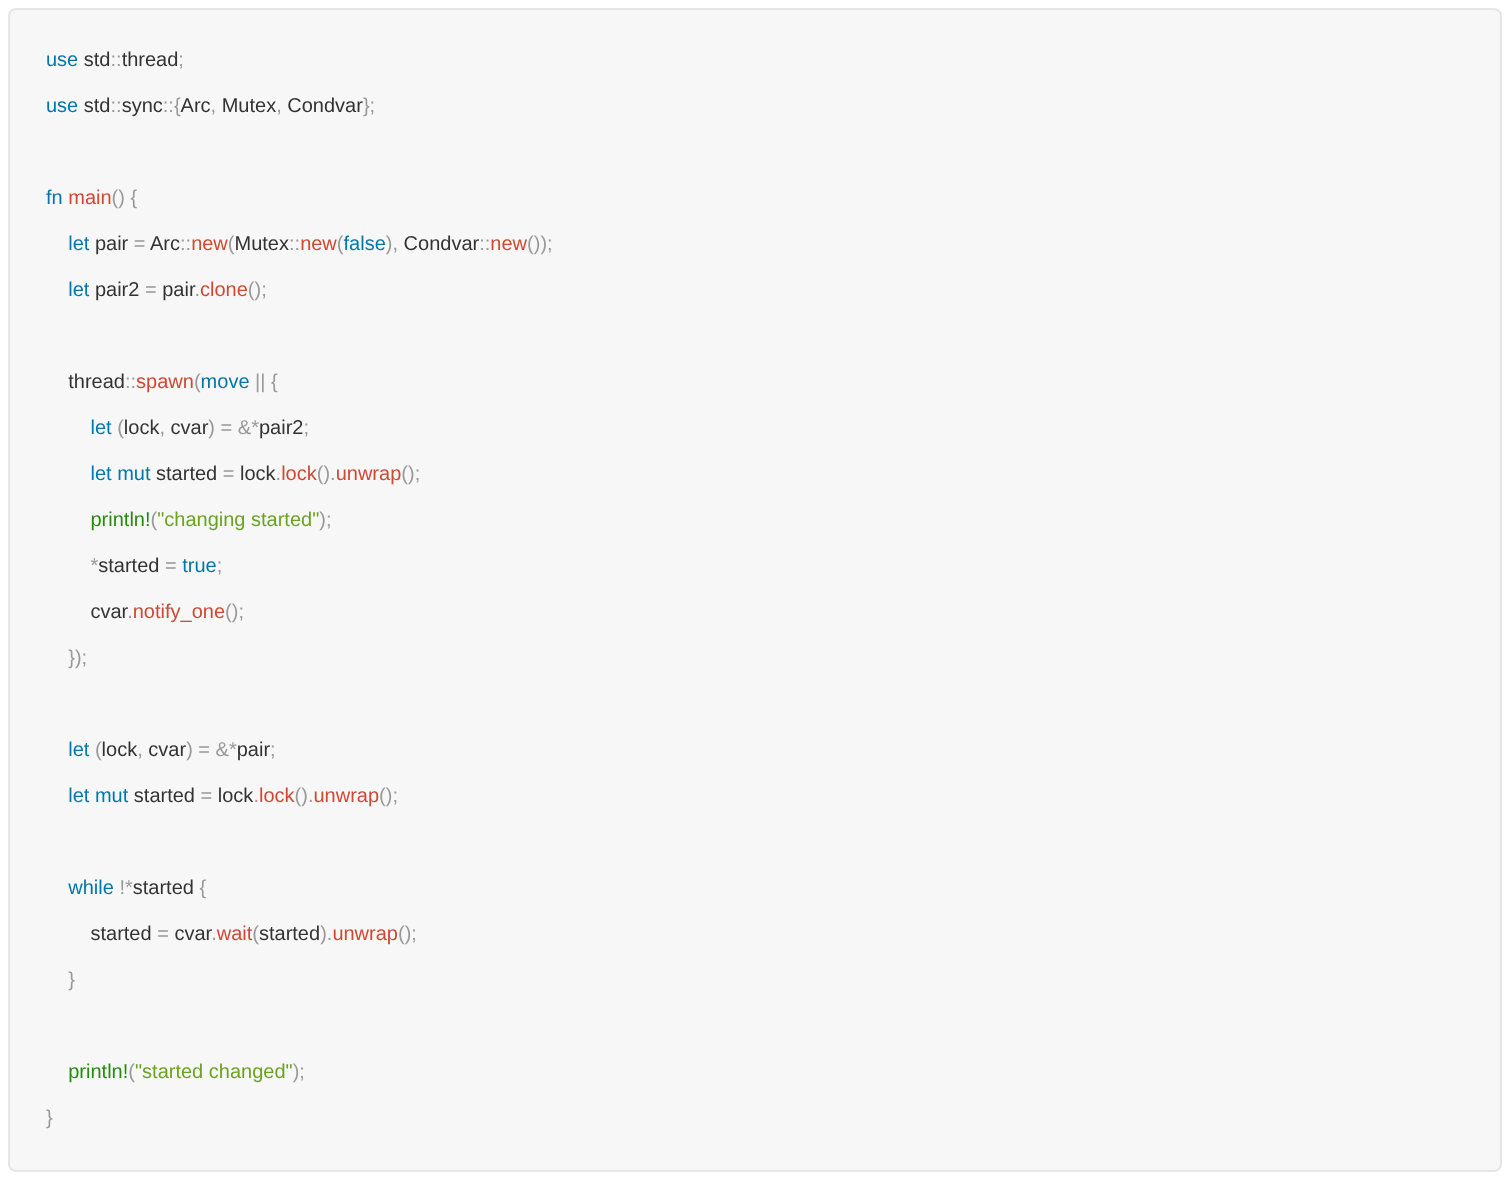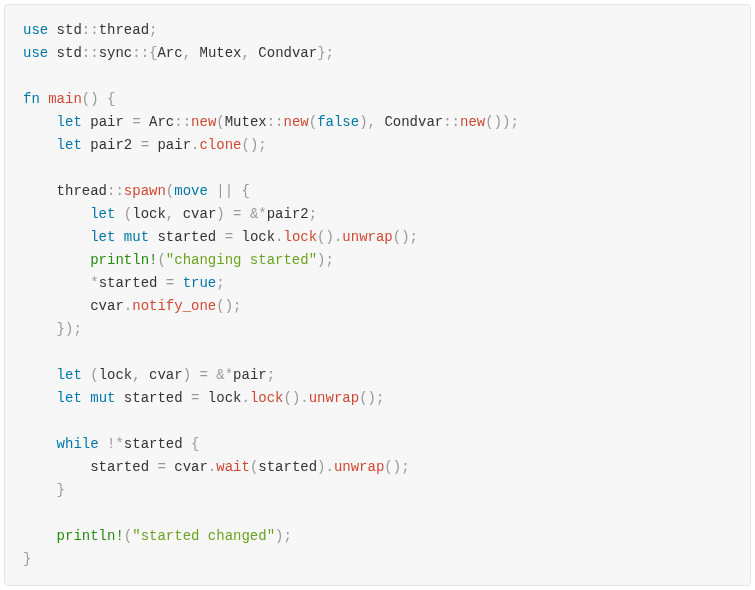--- a/index.html
+++ b/index.html
@@ -11,22 +11,22 @@
       background: #ffffff;
       padding: 0;
       width: 755px;
       height: 590px;
     }
     .code-block {
       background: #f7f7f7;
       border: 1px solid #e5e5e5;
       border-radius: 4px;
       padding: 14px 18px;
-      font-family: Liberation Mono, monospace;
-      font-size: 14px;
+      font-family: Liberation Sans, sans-serif;
+      font-size: 10px;
       line-height: 23px;
       color: #333333;
       white-space: pre;
       overflow: auto;
       margin: 4px;
     }
     .kw { color: #0077aa; }
     .fn { color: #d14832; }
     .macro { color: #268a0f; }
     .bool { color: #0077aa; }

